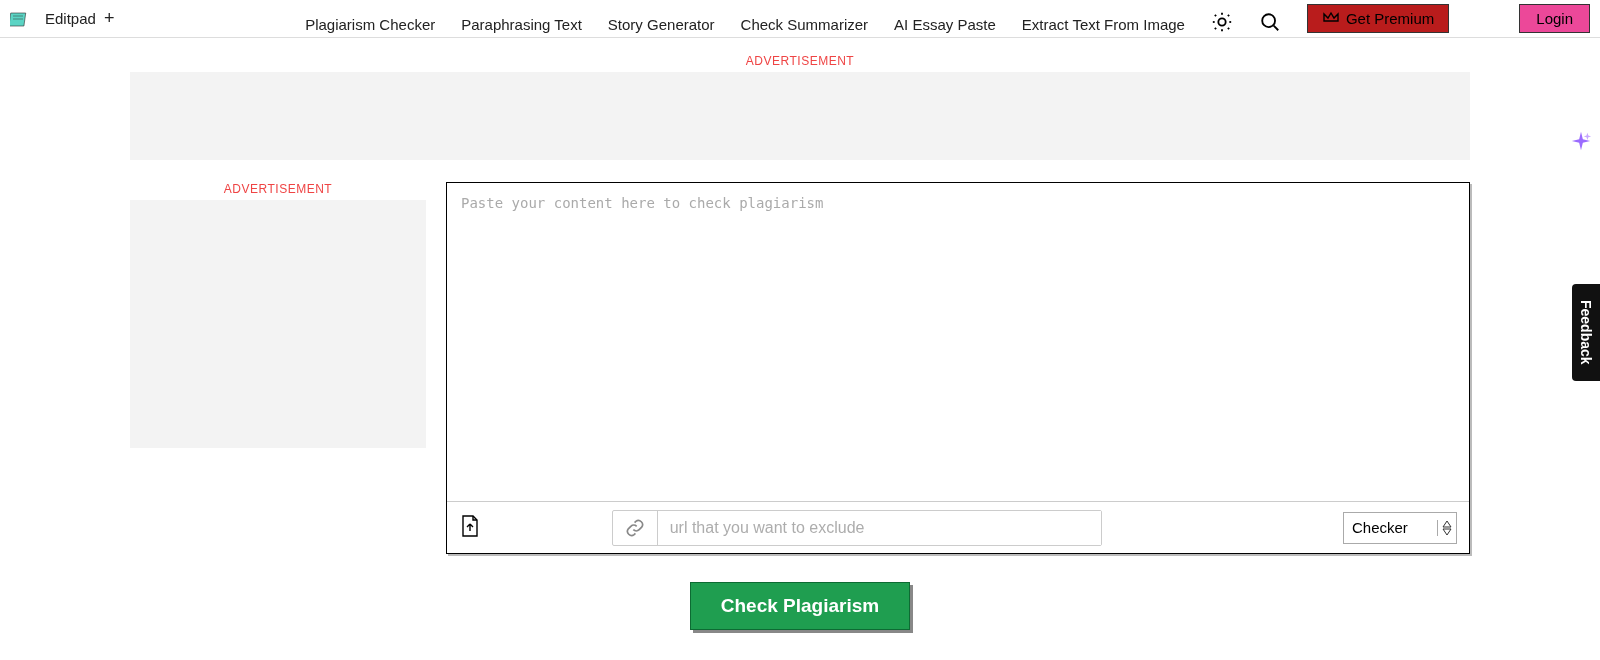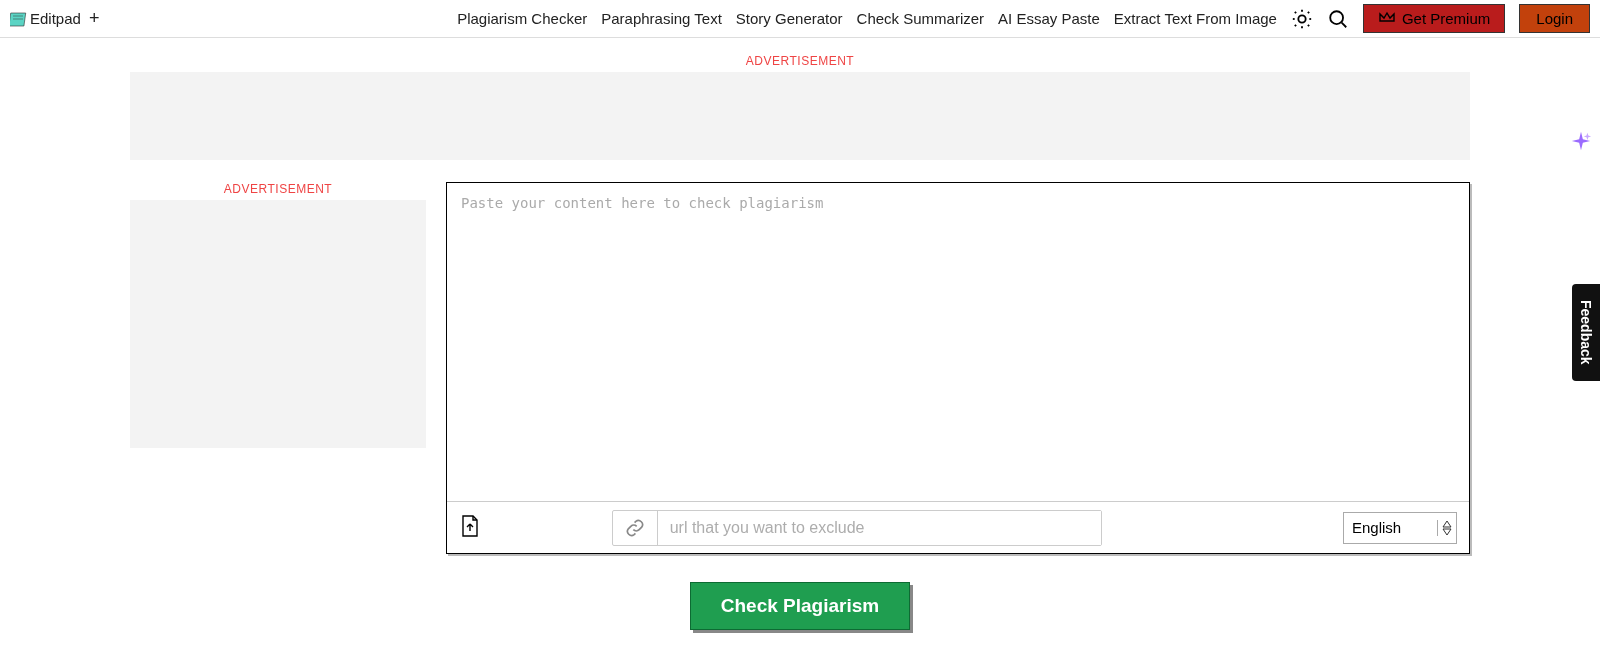--- a/index.html
+++ b/index.html
@@ -18,42 +18,42 @@
     .header {
       display: flex;
       align-items: center;
       padding: 0 10px;
       height: 38px;
       border-bottom: 1px solid #ddd;
     }
     .logo-wrap {
       display: flex;
       align-items: center;
-      gap: 2px;
+      gap: 17px;
     }
     .logo-icon {
       width: 18px;
       height: 16px;
       display: inline-block;
     }
     .logo-text {
       font-size: 15px;
       color: #222;
     }
     .plus-btn {
       margin-left: 8px;
       font-size: 18px;
       color: #222;
       cursor: pointer;
     }
     .nav {
       margin-left: auto;
       display: flex;
-      align-items: center;
-      gap: 14px;
+      align-items: flex-end;
+      gap: 26px;
     }
     .nav-link {
       font-size: 15px;
       color: #222;
       cursor: pointer;
       white-space: nowrap;
     }
     .icon-btn {
       cursor: pointer;
       display: flex;
@@ -64,25 +64,26 @@
       display: flex;
       align-items: center;
       gap: 6px;
       background: #b91c1c;
       border: 1px solid #333;
       padding: 5px 14px;
       cursor: pointer;
       font-size: 15px;
     }
     .login-btn {
-      background: #c2410c;
+      background: #ec4899;
       border: 1px solid #333;
       padding: 5px 16px;
       cursor: pointer;
       font-size: 15px;
+      margin-left: 44px;
     }
     .ad-top-wrap {
       text-align: center;
       margin-top: 16px;
     }
     .ad-label {
       font-size: 12px;
       color: #ef4444;
       letter-spacing: 0.5px;
     }
@@ -305,21 +306,21 @@
         <div class="url-icon-wrap">
           <svg width="20" height="20" viewBox="0 0 24 24" fill="none" stroke="#888" stroke-width="2">
             <path d="M10 14 a5 5 0 0 0 7 0 l3 -3 a5 5 0 0 0 -7 -7 l-1.5 1.5"></path>
             <path d="M14 10 a5 5 0 0 0 -7 0 l-3 3 a5 5 0 0 0 7 7 l1.5 -1.5"></path>
           </svg>
         </div>
         <input class="url-input" type="text" placeholder="url that you want to exclude" style="">
       </div>
 
       <div class="lang-select">
-        <span class="lang-text">English</span>
+        <span class="lang-text">Checker</span>
         <span class="lang-arrows">
           <svg width="10" height="8" viewBox="0 0 10 8">
               <path d="M5 1 L9 7 L1 7 Z" fill="none" stroke="#333" stroke-width="1"></path>
             </svg>
           <svg width="10" height="8" viewBox="0 0 10 8">
               <path d="M5 7 L9 1 L1 1 Z" fill="none" stroke="#333" stroke-width="1"></path>
             </svg>
         </span>
       </div>
     </div>

